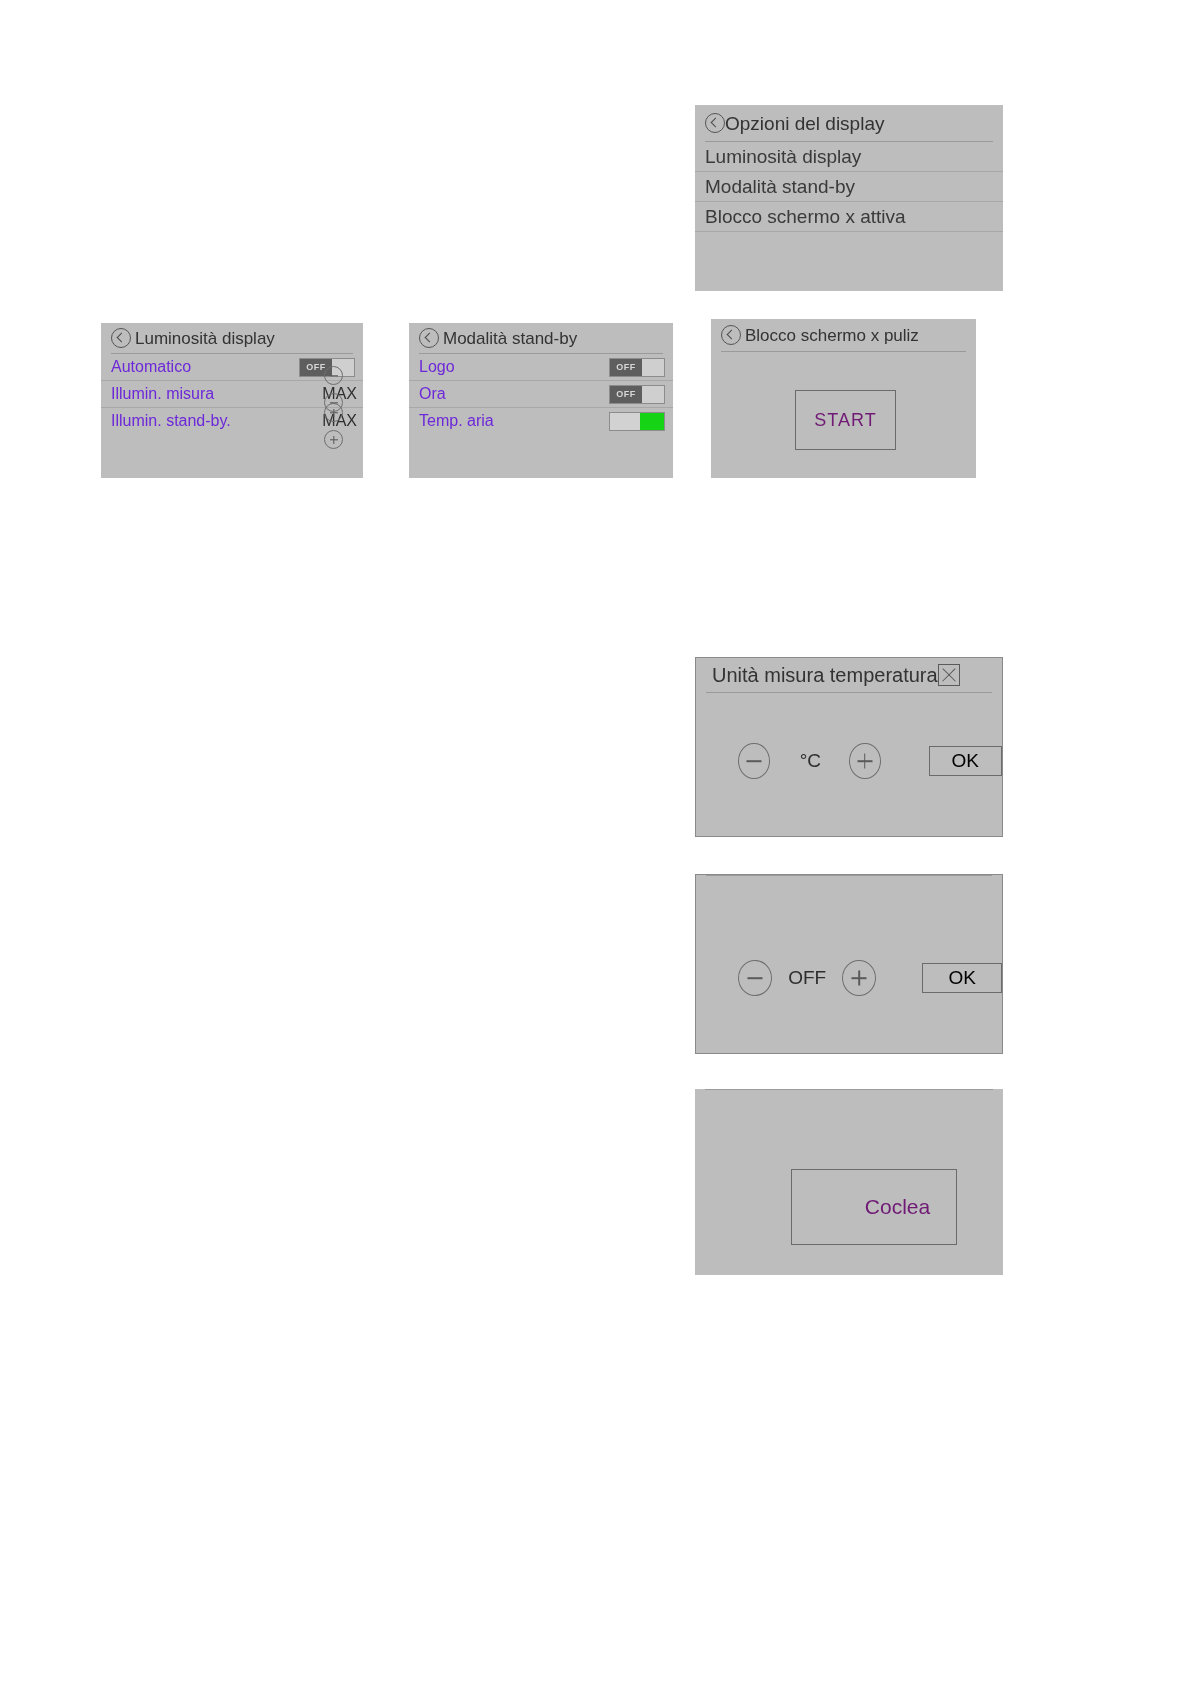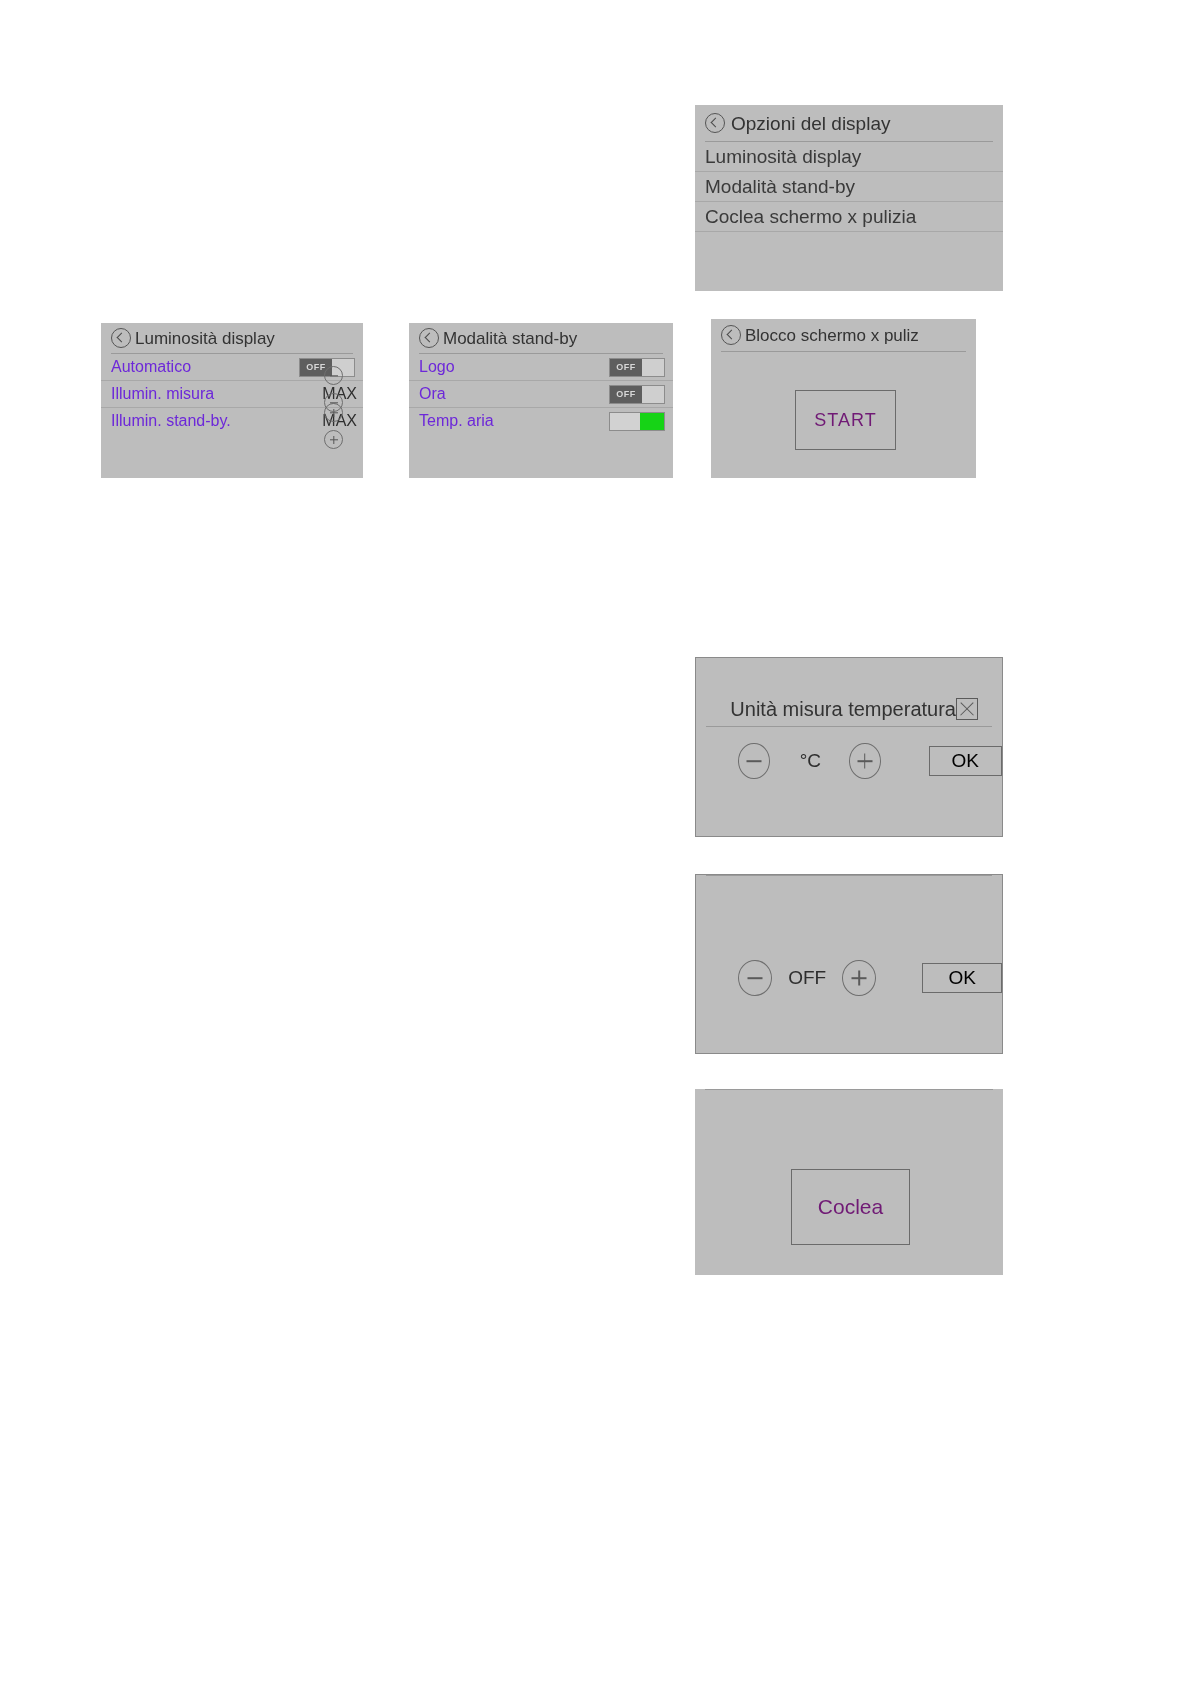--- a/index.html
+++ b/index.html
@@ -18,21 +18,20 @@
   .panel {
     position: absolute;
     background: #bdbdbd;
     box-sizing: border-box;
   }
 
   
   .panel-header {
     display: flex;
     align-items: center;
-    gap: 6px;
     padding: 0 10px;
     height: 30px;
     overflow: hidden;
     white-space: nowrap;
   }
   .panel-header .title {
     font-size: 19px;
     color: #333333;
     line-height: 1;
   }
@@ -159,26 +158,25 @@
   .stepper .val {
     font-size: 16px;
     color: #2e2e2e;
     margin: 0 -2px;
   }
 
   
   .dlg-header {
     display: flex;
     align-items: center;
-    justify-content: flex-end;
-    padding: 0 24px;
+    justify-content: flex-start;
+    padding: 0 16px;
     height: 34px;
     overflow: hidden;
     white-space: nowrap;
-    margin-top: 34px;
   }
   .dlg-header .title {
     font-size: 20px;
     color: #333;
   }
   .close-icon {
     width: 20px;
     height: 20px;
     border: 1.4px solid #5a5a5a;
     position: relative;
@@ -245,39 +243,40 @@
     display: flex;
     align-items: center;
     justify-content: center;
     font-size: 18px;
     color: #701a75;
     letter-spacing: 1px;
   }
   .box-button.coclea {
     font-size: 21px;
     letter-spacing: 0;
+    padding-left: 47px;
   }
 </style>
 </head>
 <body>
 
 <div class="panel" style="left:695px; top:105px; width:308px; height:186px;">
   <div class="panel-header" style="height:36px;">
     <span class="back-icon"></span>
     <span class="title">Opzioni del display</span>
   </div>
   <div class="hdr-rule"></div>
   <div class="menu-row" style="height:29px;">
     <span>Luminosità display</span>
   </div>
   <div class="menu-row" style="height:29px;">
     <span>Modalità stand-by</span>
   </div>
   <div class="menu-row" style="height:29px;">
-    <span>Coclea schermo x pulizia</span>
+    <span>Blocco schermo x attiva</span>
   </div>
 </div>
 
 <div class="panel" style="left:101px; top:323px; width:262px; height:155px;">
   <div class="panel-header" style="height:30px; gap:4px;">
     <span class="back-icon"></span>
     <span class="title" style="font-size:17px;">Luminosità display</span>
   </div>
   <div class="hdr-rule"></div>
 

